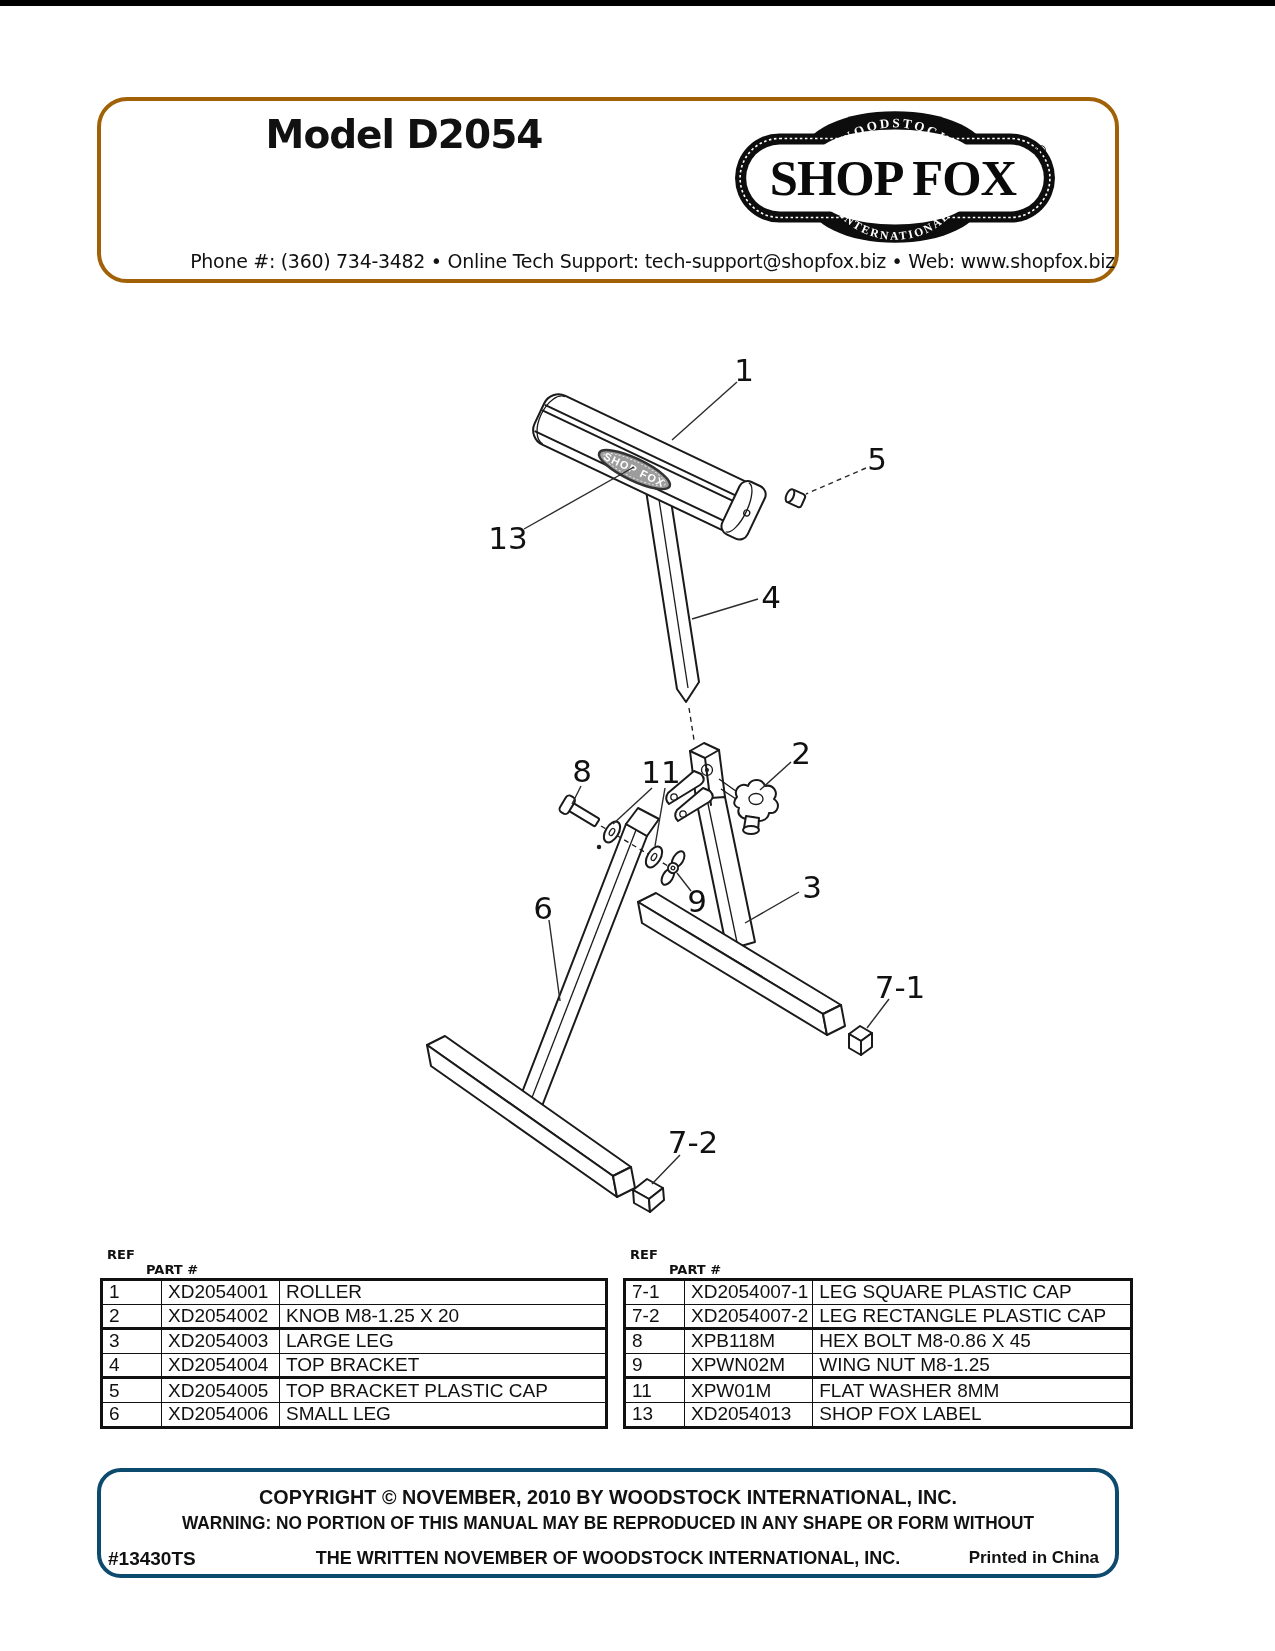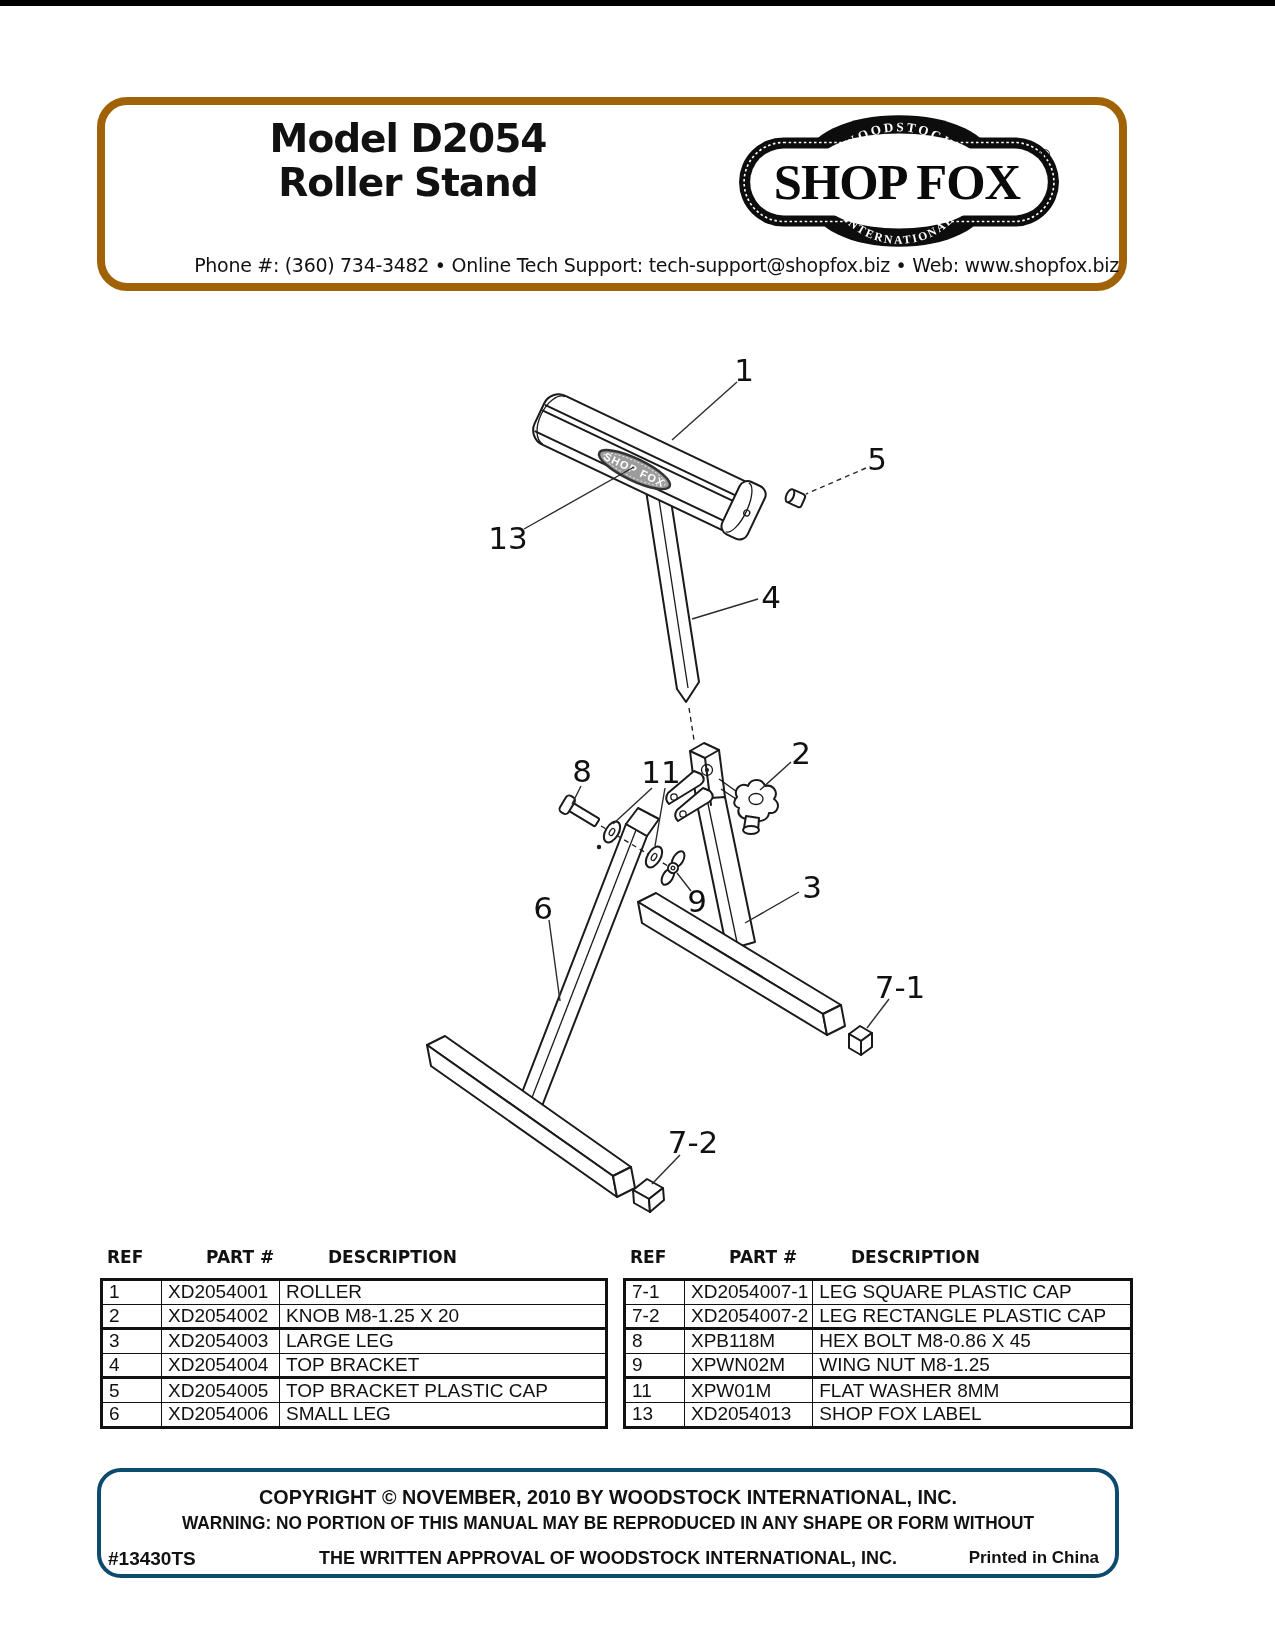--- a/index.html
+++ b/index.html
@@ -2,39 +2,39 @@
 <html><head>
 <meta charset="utf-8">
 <style>
   html,body { margin:0; padding:0; background:#e8e8e8; }
   .page { position:relative; width:1275px; height:1651px; background:#ffffff;
           font-family:"DejaVu Sans",sans-serif; color:#111; overflow:hidden; margin:0 auto; }
   .top-strip { position:absolute; left:0; top:0; width:100%; height:6px; background:#000; }
 
   
   .header-box { position:absolute; left:97px; top:97px; width:1014px; height:178px;
-                border:8px solid #a16207; border-radius:30px; }
+                border:4px solid #a16207; border-radius:30px; }
   .title-block { position:absolute; left:53px; top:12px; width:500px; text-align:center; font-weight:bold; }
   .title-1, .title-2 { font-size:39px; line-height:44px; letter-spacing:-1px; }
   .title-3 { font-size:29px; line-height:38px; }
   .contact-line { position:absolute; left:0; width:100%; bottom:7px; text-align:right;
                   font-size:19px; letter-spacing:-0.3px; }
   .logo-wrap { position:absolute; right:58px; top:2px; width:324px; height:150px; }
 
   
   .diagram { position:absolute; left:0; top:298px; width:1275px; height:925px; }
   .part   { fill:#fff; stroke:#1a1a1a; stroke-width:2; stroke-linejoin:round; }
   .pline  { fill:none; stroke:#1a1a1a; stroke-width:2; stroke-linecap:round; }
   .thin   { fill:none; stroke:#1a1a1a; stroke-width:1.3; }
   .leader { fill:none; stroke:#2b2b2b; stroke-width:1.4; }
   .dash   { stroke-dasharray:5 4; }
   .callout{ font-family:"DejaVu Sans",sans-serif; font-size:31px; fill:#111; text-anchor:middle; }
 
   
-  .parts-header { position:absolute; display:flex; font-weight:bold; font-size:17px; }
+  .parts-header { position:absolute; display:flex; font-weight:bold; font-size:13px;flex-direction:column; }
   .parts-header .c1 { width:60px;  padding-left:7px; box-sizing:border-box; }
   .parts-header .c2 { width:118px; padding-left:8px; box-sizing:border-box;margin-left:38px; }
   .parts-header .c3 { padding-left:12px; }
   .left-header  { left:100px; top:1247px; }
   .right-header { left:623px; top:1247px; }
   table.parts-table { position:absolute; border-collapse:collapse; border:3px solid #111; background:#fff; }
   .left-table  { left:100px; top:1278px; }
   .right-table { left:623px; top:1278px; }
   .parts-table td { border:1.5px solid #111; font-family:"Liberation Sans","DejaVu Sans",sans-serif;
                     font-size:19px; padding:0 4px 0 6px; height:22.6px; white-space:nowrap; }
@@ -56,21 +56,20 @@
 </style>
 </head>
 <body>
 
 <div class="page">
   <div class="top-strip"></div>
 
   <div class="header-box">
     <div class="title-block">
       <div class="title-1">Model D2054</div>
-      <div class="title-2">Roller Stand</div>
     </div>
 
     <div class="logo-wrap">
       <svg width="324" height="150" viewBox="0 0 320 148">
         <defs>
           <path id="arcTop" d="M95,58 A 79 79 0 0 1 225,58"></path>
           <path id="arcBot" d="M96,100 A 76 76 0 0 0 224,100"></path>
         </defs>
         <g>
           <ellipse cx="160" cy="52" rx="92" ry="44" fill="#0d0d0d"></ellipse>
@@ -324,17 +323,17 @@
           <td>SHOP FOX LABEL</td>
         </tr>
       </tbody>
   </table>
 
   <div class="footer-box">
     <div class="f1">COPYRIGHT © NOVEMBER, 2010 BY WOODSTOCK INTERNATIONAL, INC.</div>
     <div class="f2">WARNING: NO PORTION OF THIS MANUAL MAY BE REPRODUCED IN ANY SHAPE OR FORM WITHOUT</div>
     <div class="f3">
       <span class="f3-left">#13430TS</span>
-      <span class="f3-center">THE WRITTEN APPROVAL OF WOODSTOCK INTERNATIONAL, INC.</span>
+      <span class="f3-center">THE WRITTEN NOVEMBER OF WOODSTOCK INTERNATIONAL, INC.</span>
       <span class="f3-right">Printed in China</span>
     </div>
   </div>
 </div>
 
 </body></html>

